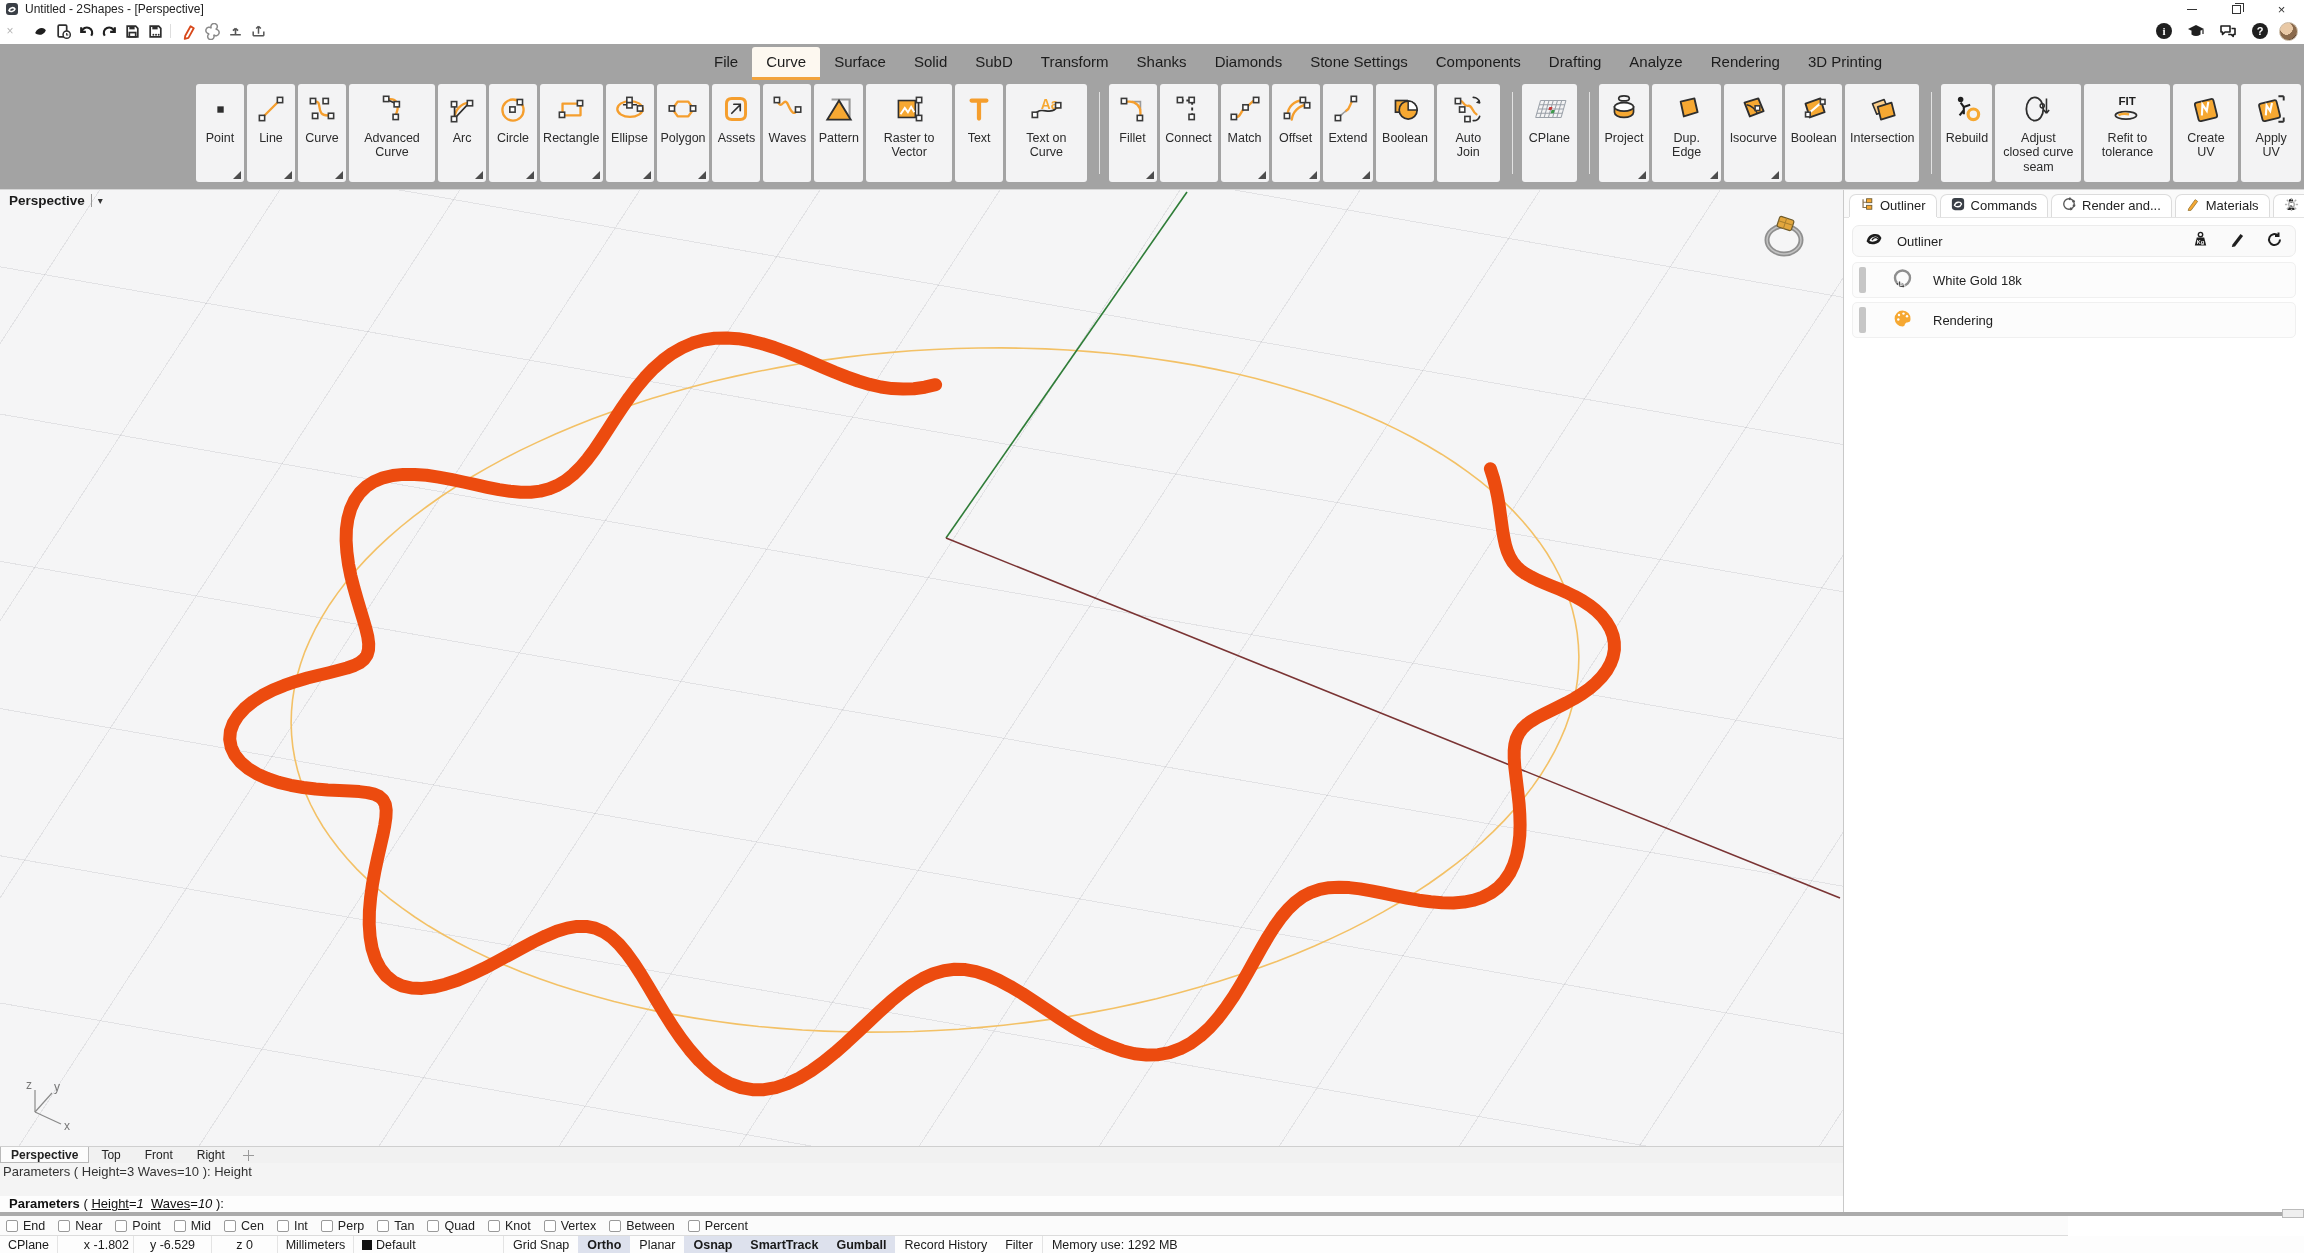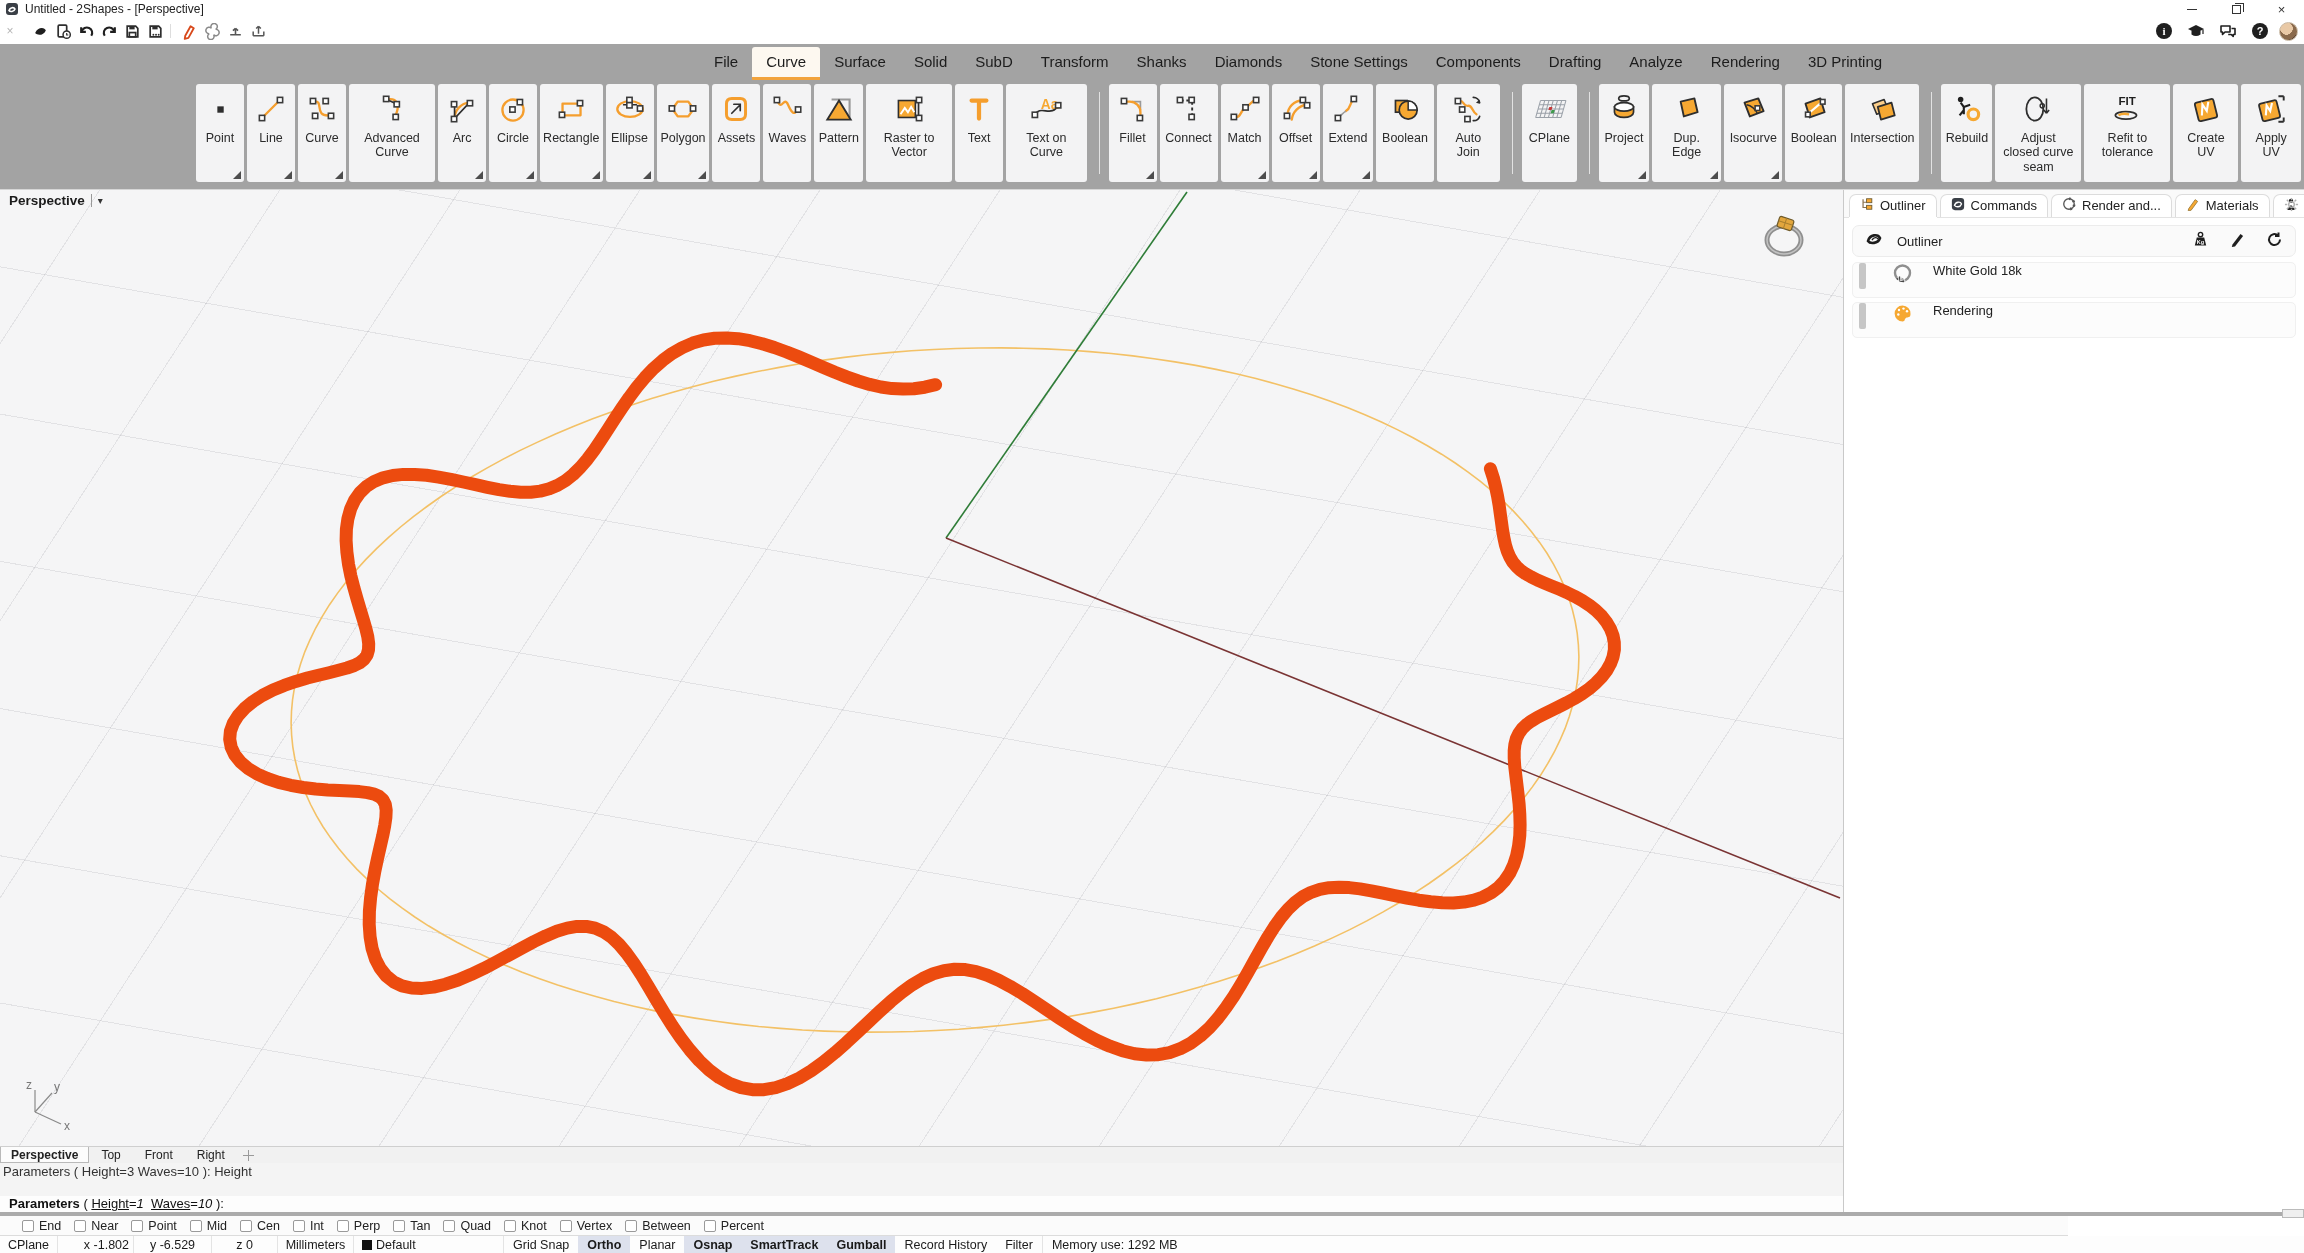--- a/index.html
+++ b/index.html
@@ -63,21 +63,21 @@
   .ptab.active{box-shadow:0 2px 0 #fff;}
   .ptabs-gear{position:absolute;right:5px;top:7px;}
   .ptabs-gear svg{width:15px;height:15px;}
   .phead{margin:7px 8px 5px;height:32px;background:#fafafa;border:1px solid #ececec;border-radius:7px;
          display:flex;align-items:center;padding:0 12px;}
   .phead .ic svg{width:20px;height:17px;}
   .phead-title{font-size:13px;margin-left:12px;color:#222;}
   .phead-tools{margin-left:auto;display:flex;gap:20px;}
   .phead-tools .ic svg{width:17px;height:17px;}
   .prow{margin:4px 8px;height:36px;background:#fcfcfc;border:1px solid #f0f0f0;border-radius:5px;
-        display:flex;}
+        display:flex;align-items:center;}
   .prow .bar{width:7px;height:26px;background:#c6c6c6;border-radius:2px;margin-left:6px;}
   .prow .ic{margin-left:26px;}
   .prow .ic svg{width:21px;height:21px;}
   .prow-label{font-size:13px;margin-left:20px;color:#222;}
 
   
   .vptabs{position:absolute;left:0;top:1146px;width:1843px;height:17px;background:#f1f1f1;border-top:1px solid #cfcfcf;
           display:flex;align-items:stretch;font-size:12px;}
   .vptab{display:flex;align-items:center;padding:0 12px;color:#222;}
   .vptab.active{background:#fcfcfc;border:1px solid #b9b9b9;border-top:none;font-weight:bold;padding:0 10px;}
@@ -89,21 +89,21 @@
   .cmdhist{position:absolute;left:0;top:1163px;width:1843px;height:33px;background:#f4f4f4;font-size:13px;color:#333;
            padding:1px 0 0 3px;line-height:16px;}
   .cmdprompt{position:absolute;left:0;top:1196px;width:1843px;height:16px;background:#fdfdfd;font-size:13px;color:#111;
              padding-left:9px;line-height:15px;}
   .cmdprompt .kw{font-weight:bold;}
   .cmdprompt .ul{text-decoration:underline;}
   .cmdprompt .it{font-style:italic;}
   .splitter{position:absolute;left:0;top:1212px;width:2304px;height:4px;background:#ababab;}
   .split-corner{position:absolute;right:0;top:-3px;width:22px;height:9px;background:#efefef;border:1px solid #bbb;}
   .osnaprow{position:absolute;left:0;top:1216px;width:2068px;height:20px;background:#fbfbfb;border-bottom:1px solid #dcdcdc;
-            display:flex;align-items:center;padding-left:22px;font-size:12.5px;color:#222;}
+            display:flex;align-items:center;padding-left:6px;font-size:12.5px;color:#222;}
   .osnap-item{display:flex;align-items:center;margin-right:13px;}
   .osnap-box{width:12px;height:12px;border:1px solid #9a9a9a;border-radius:2px;background:#fff;margin-right:5px;}
   .statusrow{position:absolute;left:0;top:1236px;width:2304px;height:17px;background:#fdfdfd;display:flex;align-items:stretch;
              font-size:12.5px;color:#1a1a1a;}
   .scell{display:flex;align-items:center;justify-content:center;border-right:1px solid #e4e4e4;padding:0 4px;white-space:nowrap;}
   .swatch{width:10px;height:10px;background:#111;margin-right:4px;}
   .stoggle{display:flex;align-items:center;padding:0 9px;white-space:nowrap;}
   .stoggle.on{background:#DDE1ED;font-weight:bold;}
   .smem{display:flex;align-items:center;padding:0 9px;border-left:1px solid #e4e4e4;white-space:nowrap;}
 </style>

